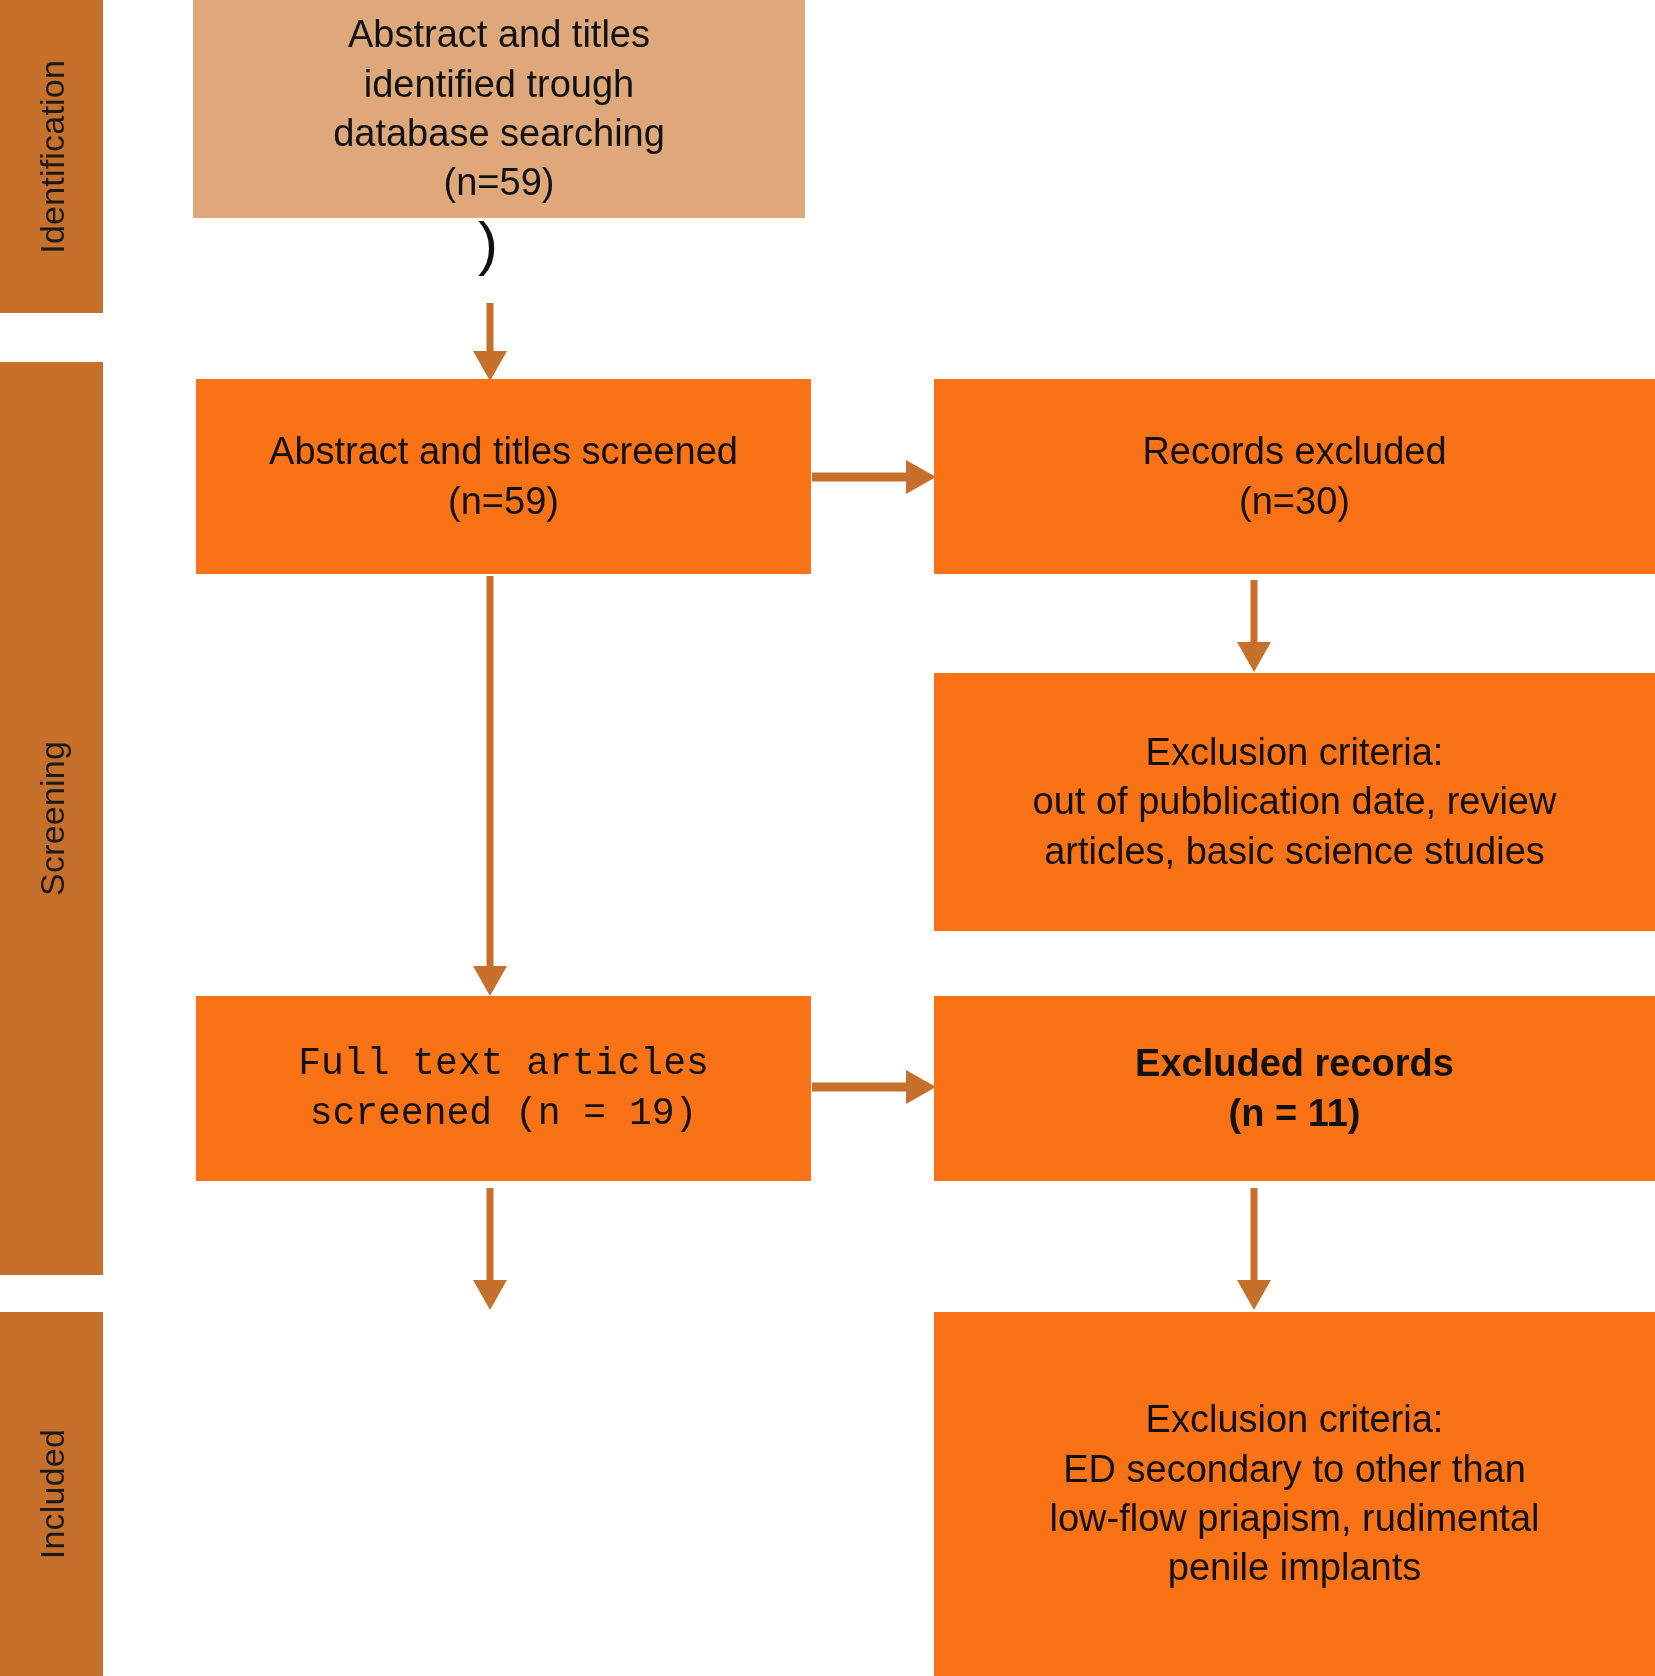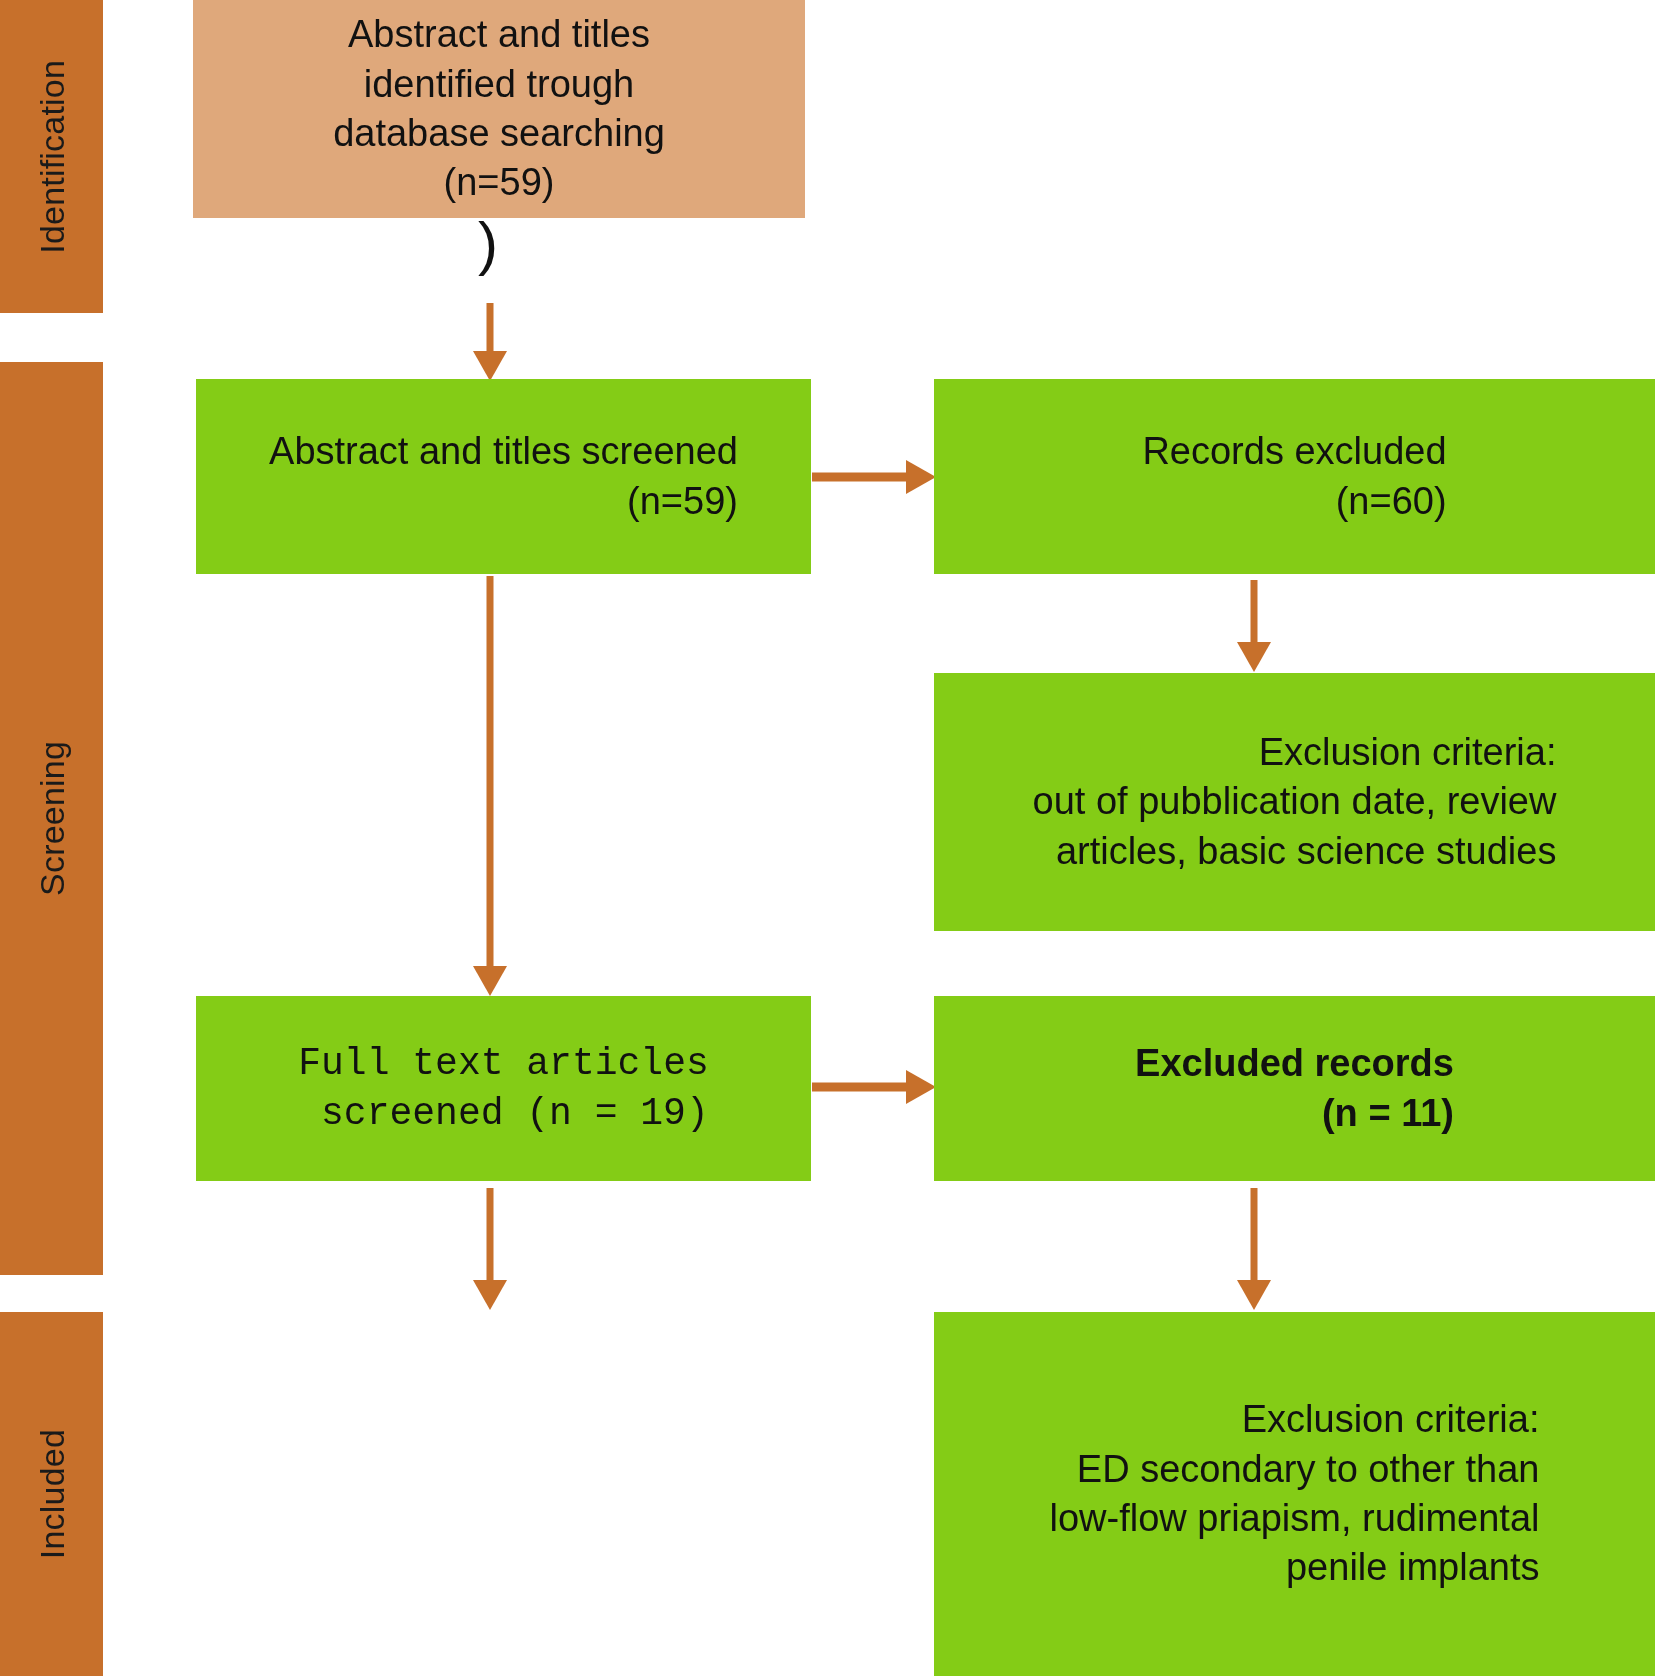--- a/index.html
+++ b/index.html
@@ -44,21 +44,21 @@
     box-sizing: border-box;
     padding: 4px 8px;
   }
   .box-text {
     color: #111111;
     font-size: 38px;
     line-height: 1.30;
     white-space: pre-line;
   }
   .box.peach { background: #DFA87B; }
-  .box.grey  { background: #84cc16; text-align: right; }
+  .box.grey  { background: #f97316; }
 
   
   .arrow-v, .arrow-h {
     position: absolute;
   }
   .arrow-v .shaft {
     position: absolute;
     left: 50%;
     top: 0;
     transform: translateX(-50%);
@@ -141,21 +141,21 @@
 (n=59)</span>
   </div>
 
   <div class="arrow-h" style="left:812px; top:459px; width:124px; height:36px;">
     <div class="shaft" style="width:96px;"></div>
     <div class="head"></div>
   </div>
 
   <div class="box grey" style="left:934px; top:379px; width:721px; height:195px;">
     <span class="box-text">Records excluded
-(n=60)</span>
+(n=30)</span>
   </div>
 
   <div class="arrow-v" style="left:1236px; top:580px; width:36px; height:92px;">
     <div class="shaft" style="height:66px;"></div>
     <div class="head"></div>
   </div>
 
   <div class="box grey" style="left:934px; top:673px; width:721px; height:258px;">
     <span class="box-text">Exclusion criteria:
 out of pubblication date, review

